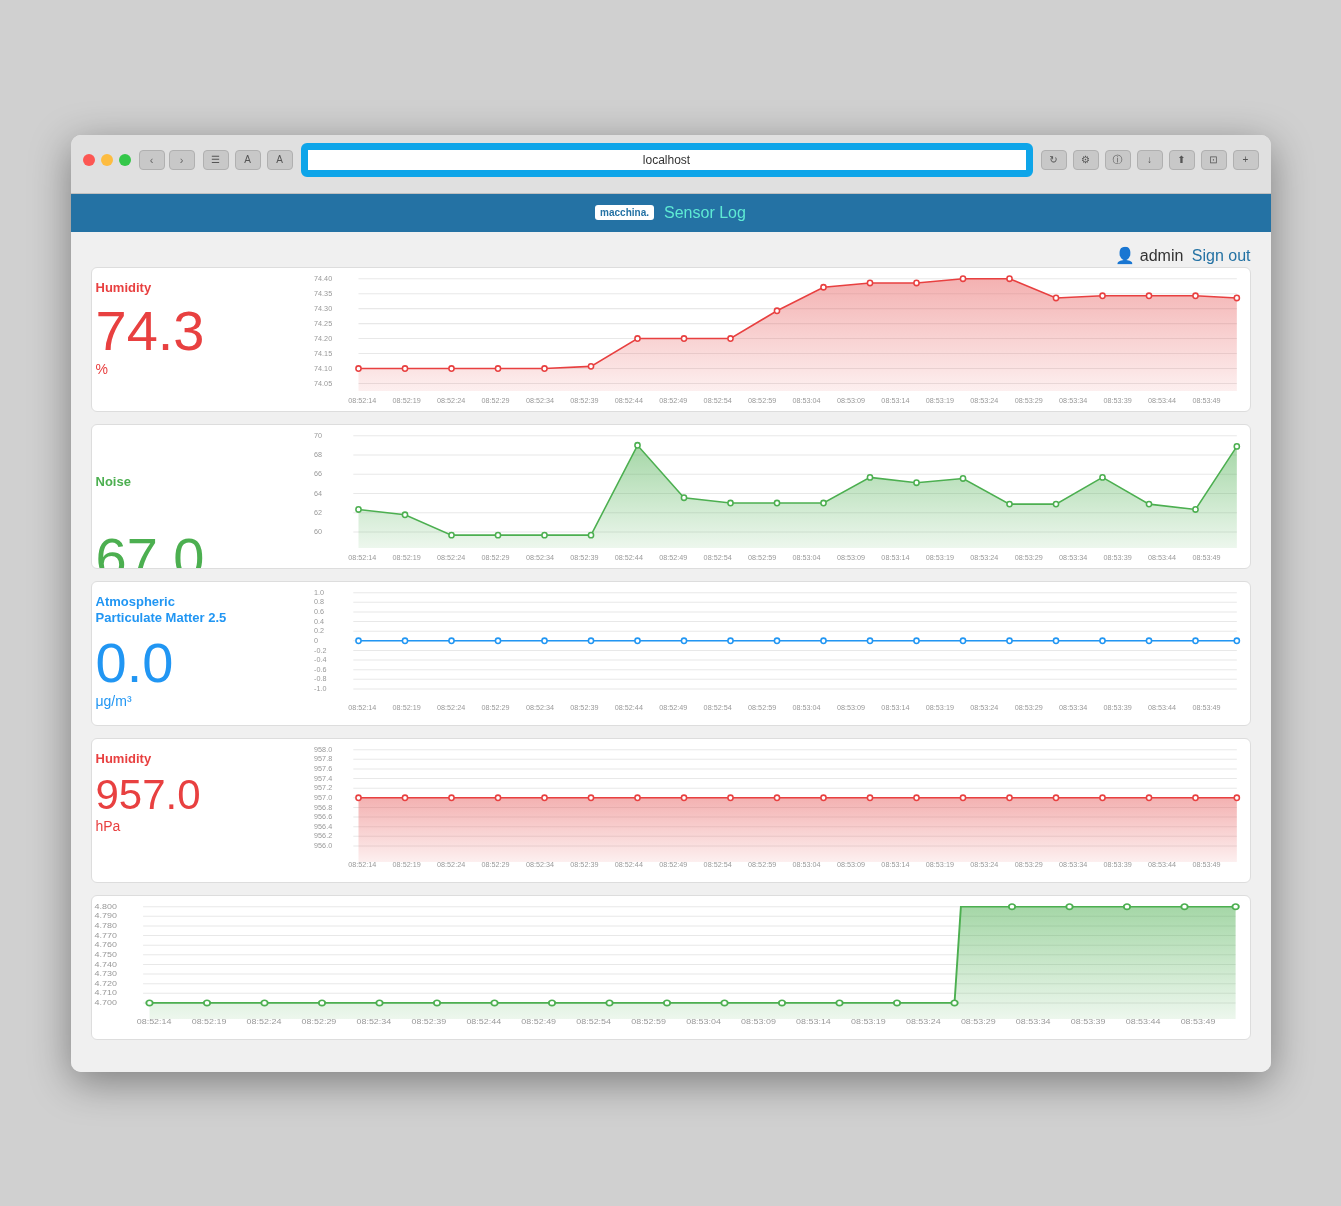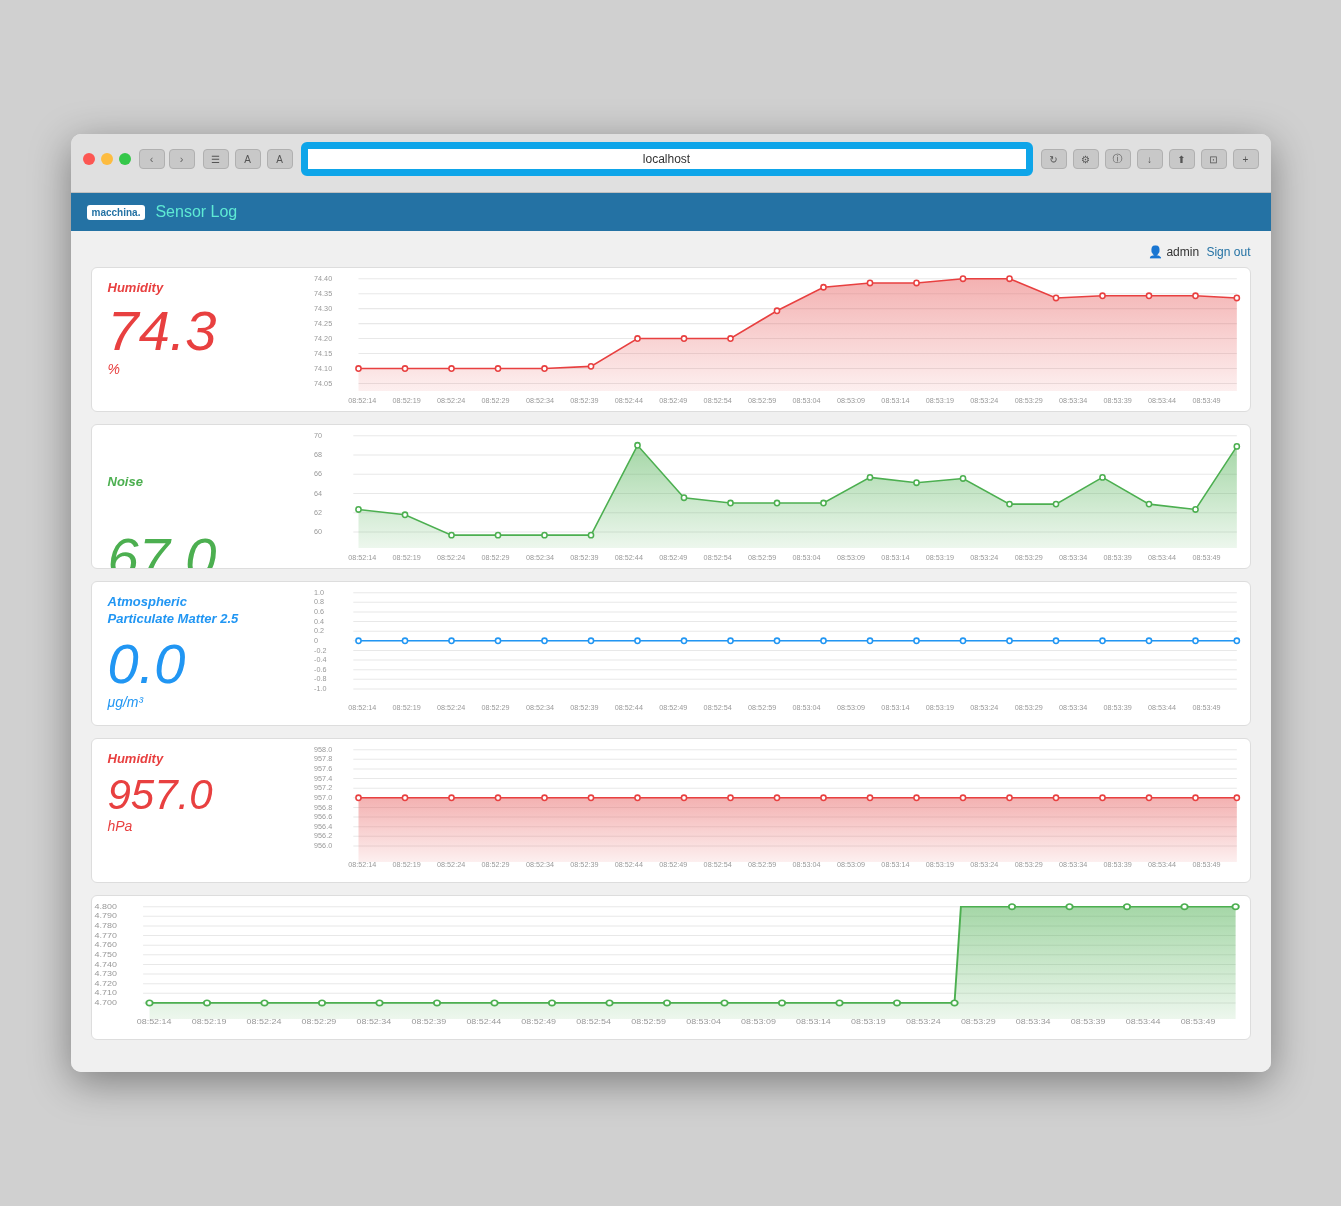--- a/index.html
+++ b/index.html
@@ -52,63 +52,63 @@
       width: 26px; height: 20px; background: #c8c8c8; border-radius: 4px;
       display: flex; align-items: center; justify-content: center;
       font-size: 10px; color: #555; cursor: pointer; border: 1px solid #b0b0b0;
     }
     .app-header {
       background: #2472a4;
       padding: 10px 16px;
       display: flex;
       align-items: center;
       gap: 10px;
+      justify-content: center;
     }
     .app-logo {
       background: white;
       color: #2472a4;
       font-size: 10px;
       font-weight: bold;
       padding: 2px 5px;
       border-radius: 3px;
     }
     .app-title {
       color: #5eead4;
       font-size: 16px;
       font-weight: 400;
     }
     .app-body {
       background: #f0f0f0;
       padding: 10px 20px 20px;
     }
     .user-bar {
       text-align: right;
-      font-size: 12px;
+      font-size: 16px;
       color: #333;
-      padding: 4px 0 8px;
+      padding: 4px 0 2px;
     }
     .user-bar a { color: #2472a4; text-decoration: none; margin-left: 4px; }
     .sensor-card {
       background: white;
       border: 1px solid #ddd;
       border-radius: 6px;
       margin-bottom: 12px;
       display: flex;
       overflow: hidden;
       height: 145px;
     }
     .sensor-info {
       width: 220px;
       min-width: 220px;
-      padding: 12px 16px;
+      padding: 12px 4px;
       display: flex;
       flex-direction: column;
       align-items: flex-start;
       justify-content: flex-start;
-      font-style: italic;
     }
     .sensor-label {
       font-size: 13px;
       font-weight: 600;
       margin-bottom: 4px;
     }
     .sensor-value {
       font-size: 56px;
       font-weight: 300;
       line-height: 1;

